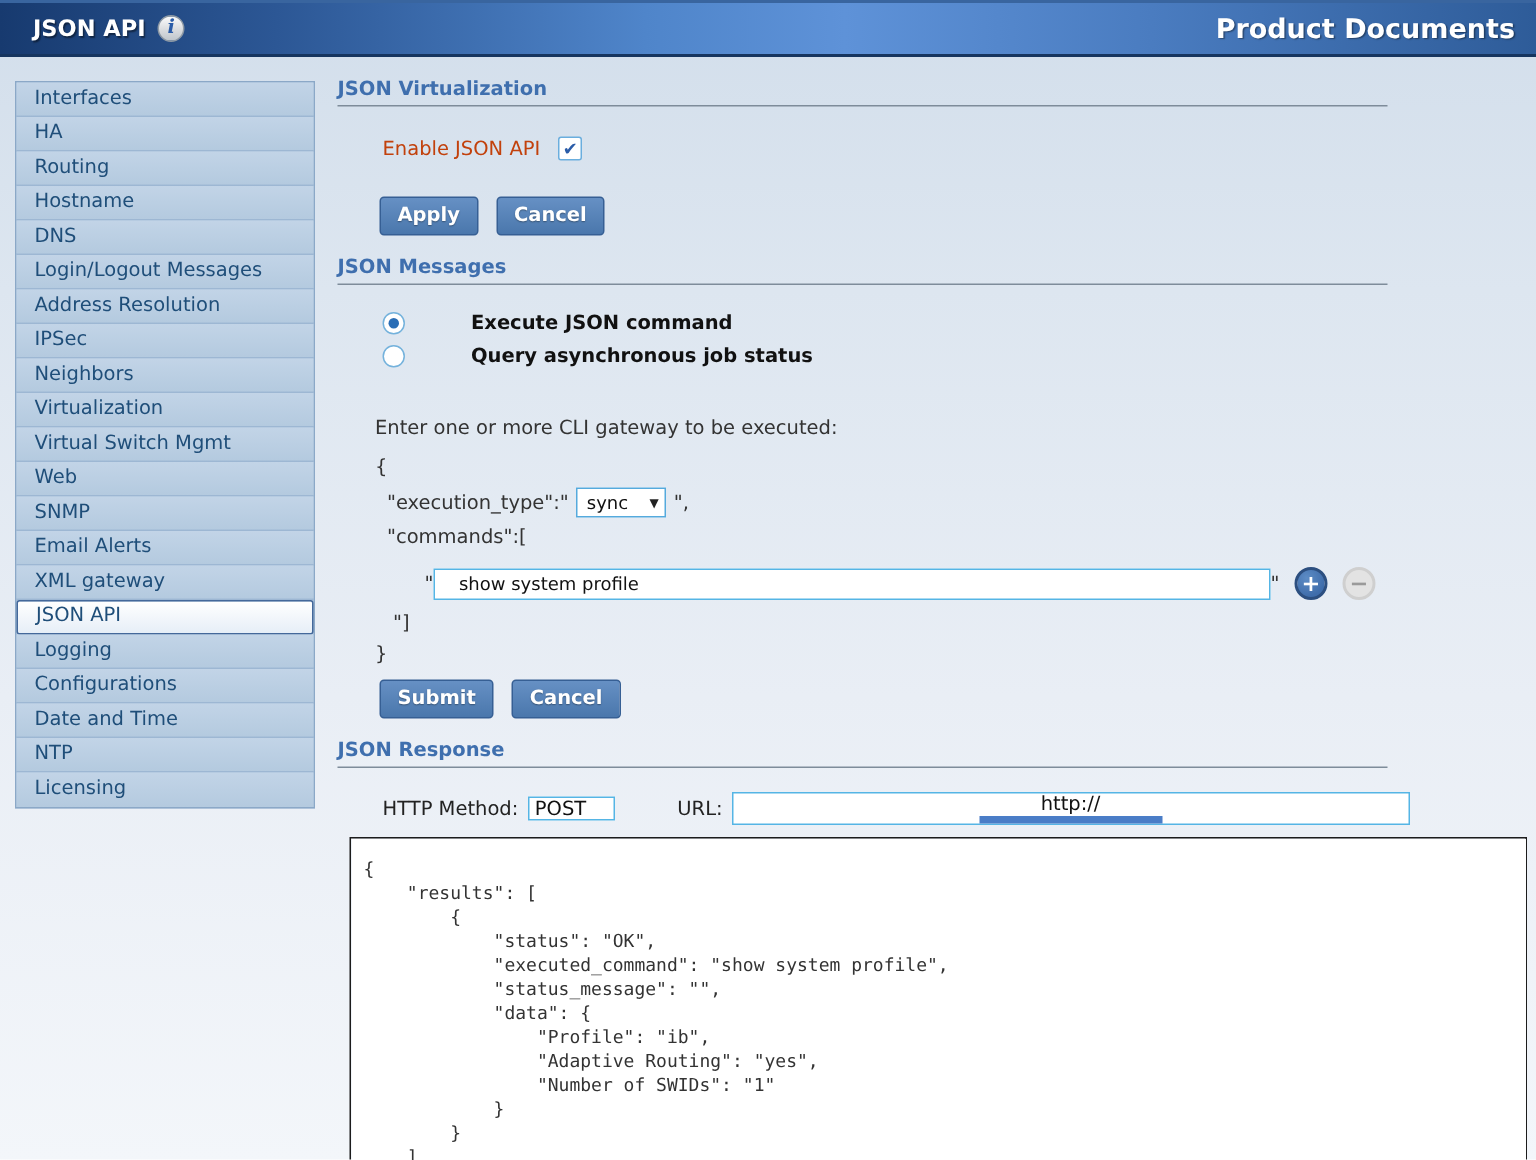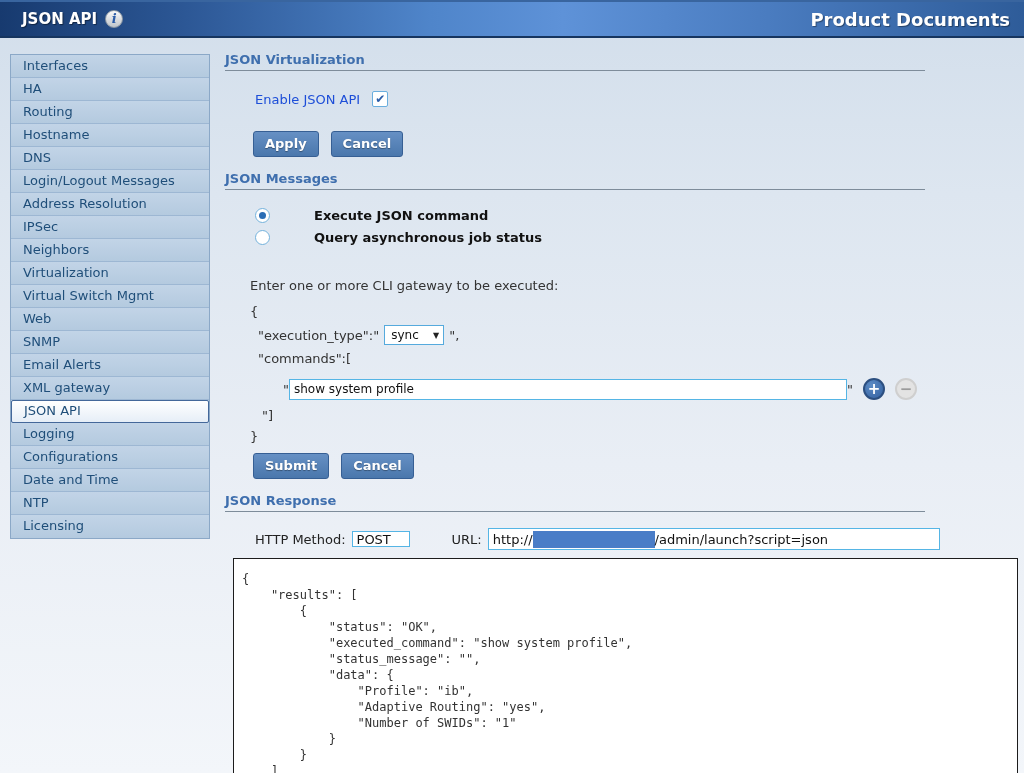--- a/index.html
+++ b/index.html
@@ -76,21 +76,21 @@
   .section-head {
     width: 700px;
     border-bottom: 1px solid #7e8c9a;
     padding-bottom: 3px;
     margin-bottom: 2px;
   }
   .section-title { color: #3f6fae; font-weight: bold; font-size: 13px; }
 
   
   .enable-row { margin: 20px 0 0 30px; display: flex; align-items: center; }
-  .enable-label { color: #1d4ed8; }
+  .enable-label { color: #c2410c; }
   .checkbox {
     width: 16px; height: 16px; margin-left: 12px;
     background: #fff; border: 1px solid #6aaede; border-radius: 2px;
     display: inline-flex; align-items: center; justify-content: center;
     cursor: pointer; font-size: 12px; color: transparent;
   }
   .checkbox.checked { color: #2a5ca8; }
   .checkbox.checked::after { content: "✔"; font-weight: bold; }
 
   .btn-row { margin: 24px 0 14px 28px; display: flex; gap: 12px; }
@@ -131,21 +131,21 @@
     height: 20px; width: 60px;
     display: inline-flex; align-items: center; justify-content: space-between;
     padding: 0 4px 0 6px; font-size: 12px; color: #111; cursor: pointer;
   }
   .select-arrow { font-size: 8px; color: #222; }
   .cmd-row { display: flex; align-items: center; margin: 6px 0 2px 33px; height: 28px; }
   .cmd-input {
     width: 558px; height: 21px;
     border: 1px solid #55b5e5; background: #fff;
     font-family: "DejaVu Sans", sans-serif; font-size: 12px; color: #111;
-    padding: 0 4px; outline: none;
+    padding: 0 16px; outline: none;
   }
   .quote { font-size: 13px; color: #333; }
   .round-btn {
     width: 22px; height: 22px; border-radius: 50%;
     display: inline-flex; align-items: center; justify-content: center;
     font-weight: bold; font-size: 15px; line-height: 1;
     margin-left: 10px; cursor: pointer; flex: none;
   }
   .plus-btn {
     background: radial-gradient(circle at 35% 30%, #5d8cc5 0%, #3f6dab 70%);
@@ -164,21 +164,21 @@
     border: 1px solid #55b5e5; background: #fff;
     font-family: "DejaVu Sans", sans-serif; font-size: 13px; color: #111;
     padding: 0 4px; outline: none;
   }
   .url-label { margin-left: 42px; }
   .url-input {
     width: 452px; height: 22px;
     border: 1px solid #55b5e5; background: #fff;
     display: inline-flex; align-items: center;
     padding: 0 4px; font-size: 13px; color: #111;
-    white-space: nowrap; overflow: hidden; cursor: text;
+    white-space: nowrap; overflow: hidden; cursor: text; flex-direction: column;
   }
   .redaction {
     display: inline-block; width: 122px; height: 17px;
     background: #4a7dc7; flex: none;
   }
   .response-box {
     margin: 8px 0 0 8px;
     width: 785px; height: 246px;
     border: 1px solid #1c1c1c; background: #ffffff;
     font-family: "DejaVu Sans Mono", "Liberation Mono", monospace;

